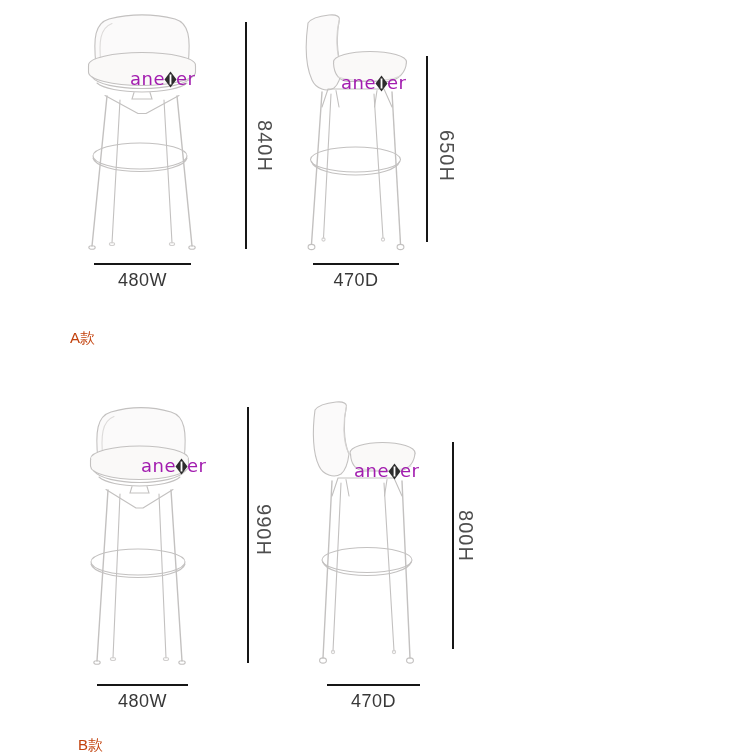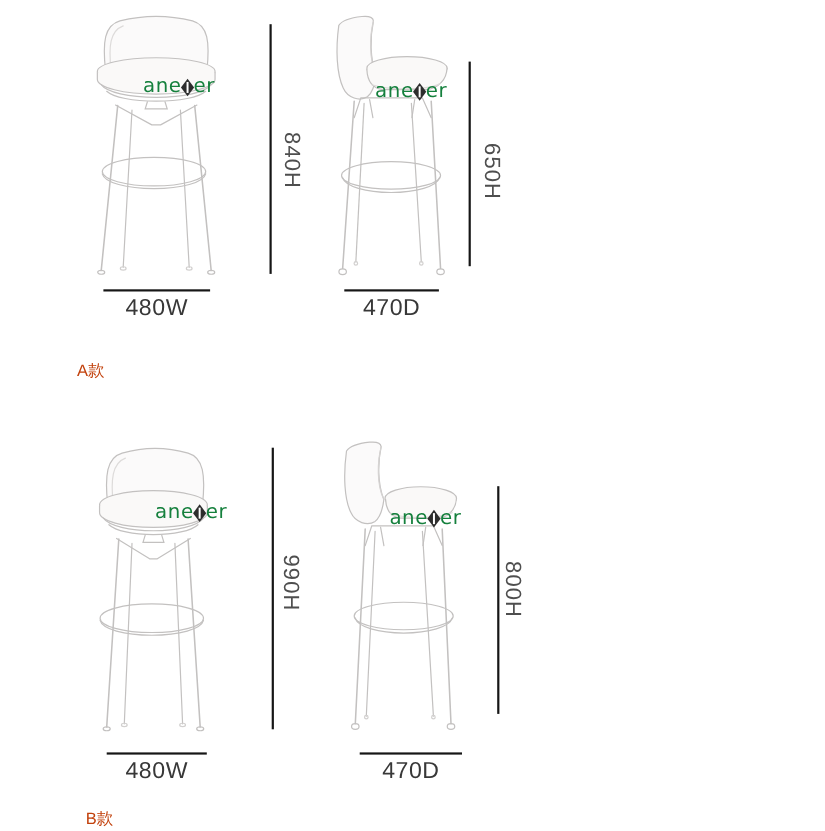--- a/index.html
+++ b/index.html
@@ -4,32 +4,32 @@
 <style>
   html,body{margin:0;padding:0;background:#ffffff;}
   #page{
     position:relative;width:750px;height:755px;background:#ffffff;overflow:hidden;
     font-family:"Liberation Sans",sans-serif;
   }
   .sketch{position:absolute;}
   .vline{position:absolute;width:2px;background:#161616;}
   .hline{position:absolute;height:1.5px;background:#161616;}
   .dim-h{
-    position:absolute;text-align:center;font-size:21px;color:#383838;
+    position:absolute;text-align:center;font-size:18px;color:#383838;
     letter-spacing:0.5px;line-height:22px;
   }
   .dim-v{
     position:absolute;width:90px;text-align:center;font-size:20px;color:#4e4e4e;
     letter-spacing:1px;line-height:22px;transform:rotate(90deg);
   }
   .style-label{
     position:absolute;font-size:15px;color:#c2410c;line-height:18px;
   }
   .wm{
-    position:absolute;font-size:18px;color:#15803d;letter-spacing:0.5px;
+    position:absolute;font-size:18px;color:#a21caf;letter-spacing:0.5px;
     display:flex;align-items:center;font-family:"DejaVu Sans",sans-serif;
     white-space:nowrap;
   }
   .wm svg{margin:2px -1px 0 -1px;display:block;}
 </style>
 </head>
 <body>
 
 <div id="page">
 

